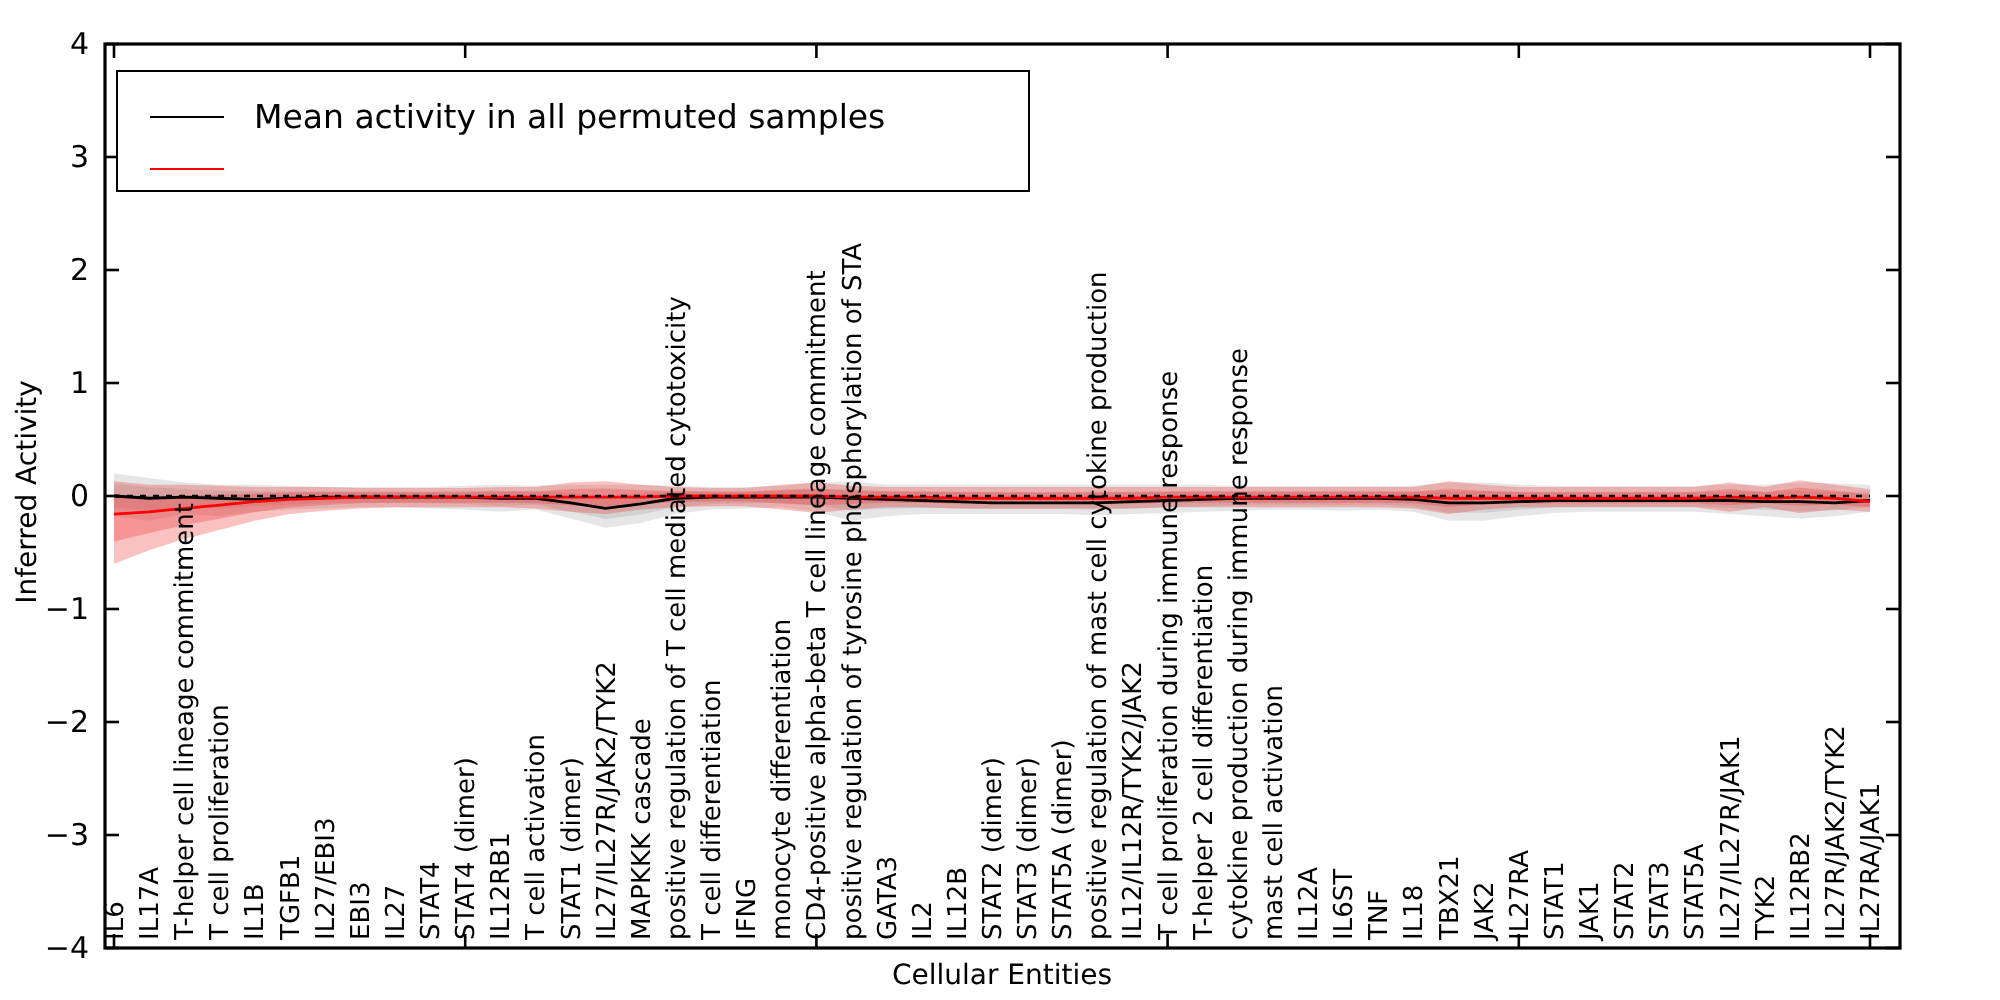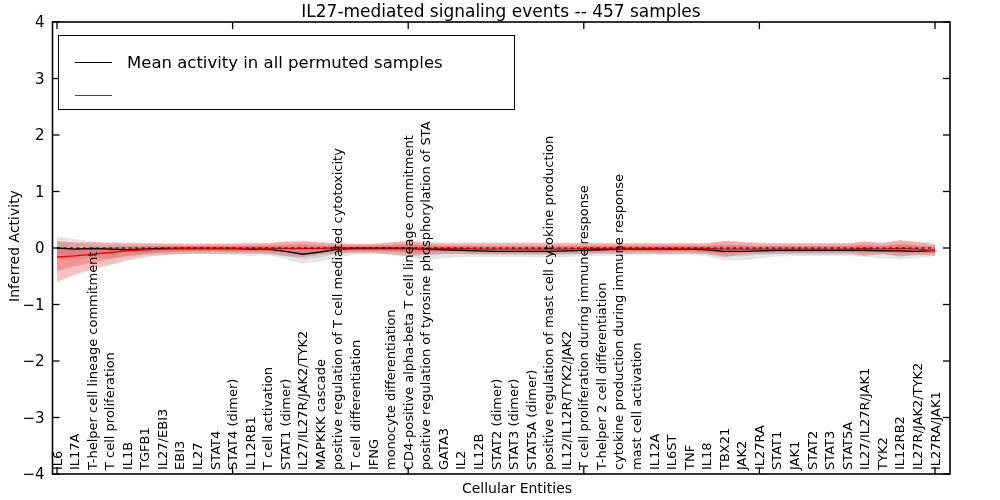--- a/index.html
+++ b/index.html
@@ -3,23 +3,23 @@
 <meta charset="utf-8">
 <style>
   html,body{margin:0;padding:0;background:#fff;}
   .fig{position:relative;width:1000px;height:500px;background:#fff;
        font-family:"DejaVu Sans","Liberation Sans",sans-serif;overflow:hidden;}
   .fig svg{position:absolute;left:0;top:0;}
   .title{position:absolute;left:52px;top:1px;width:898px;text-align:center;
          font-size:17px;color:#000;}
   .ylab{position:absolute;left:14px;top:246px;transform:translate(-50%,-50%) rotate(-90deg);
         font-size:14px;color:#000;white-space:nowrap;}
-  .xlab{position:absolute;left:68px;top:480px;width:898px;text-align:center;
+  .xlab{position:absolute;left:52px;top:480px;width:898px;text-align:center;
         font-size:14px;color:#000;}
-  .legend{position:absolute;left:58px;top:35px;width:457px;height:75px;
+  .legend{position:absolute;left:58px;top:35px;width:457px;height:61px;
           border:1.6px solid #000;background:#fff;box-sizing:border-box;
           display:flex;flex-direction:column;justify-content:space-around;
           padding:5px 0 2px 16px;}
   .lrow{display:flex;align-items:center;gap:15px;font-size:16.5px;color:#000;white-space:nowrap;}
   .lswatch{display:inline-block;width:37px;height:0;border-top:1.7px solid #000;}
 </style>
 </head>
 <body>
 
 <div class="fig">
@@ -116,21 +116,20 @@
       <text transform="translate(799.02 470) rotate(-90)" font-size="13" fill="#000">JAK1</text>
       <text transform="translate(816.58 470) rotate(-90)" font-size="13" fill="#000">STAT2</text>
       <text transform="translate(834.14 470) rotate(-90)" font-size="13" fill="#000">STAT3</text>
       <text transform="translate(851.7 470) rotate(-90)" font-size="13" fill="#000">STAT5A</text>
       <text transform="translate(869.26 470) rotate(-90)" font-size="13" fill="#000">IL27/IL27R/JAK1</text>
       <text transform="translate(886.82 470) rotate(-90)" font-size="13" fill="#000">TYK2</text>
       <text transform="translate(904.38 470) rotate(-90)" font-size="13" fill="#000">IL12RB2</text>
       <text transform="translate(921.94 470) rotate(-90)" font-size="13" fill="#000">IL27R/JAK2/TYK2</text>
       <text transform="translate(939.5 470) rotate(-90)" font-size="13" fill="#000">IL27RA/JAK1</text>
     </svg>
-  <div class="title">IL27-mediated signaling events -- 457 samples</div>
   <div class="ylab">Inferred Activity</div>
   <div class="xlab">Cellular Entities</div>
   <div class="legend">
     <div class="lrow">
       <span class="lswatch" id="sw0" style="border-top-color: rgb(0, 0, 0);"></span>
       <span>Mean activity in all permuted samples</span>
     </div>
     <div class="lrow">
       <span class="lswatch" id="sw1" style="border-top-color: rgb(255, 0, 0);"></span>
     </div>

